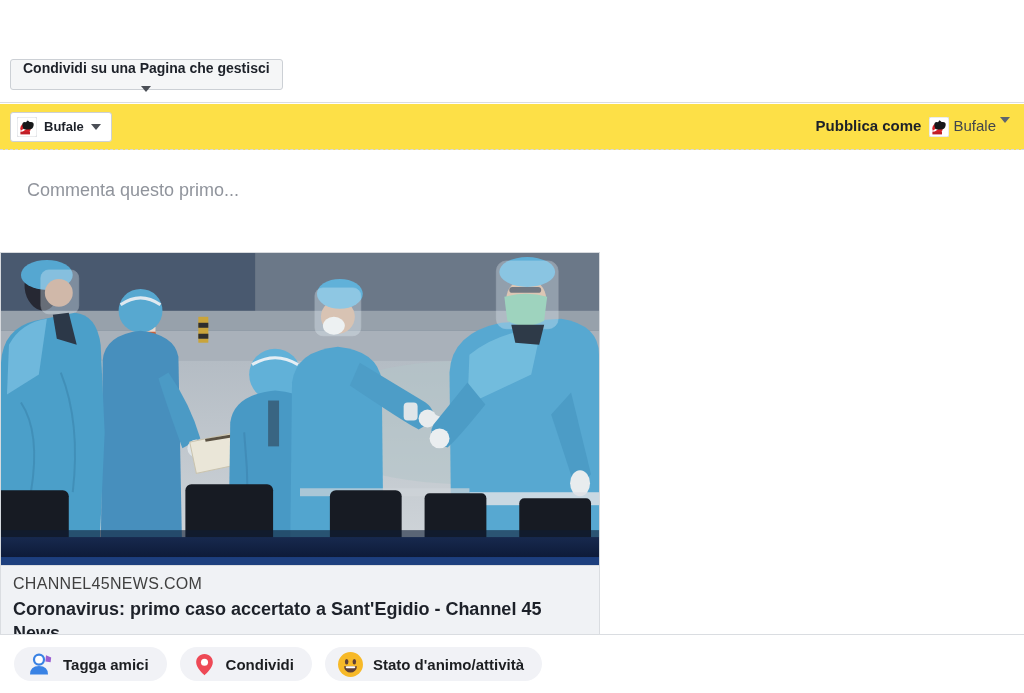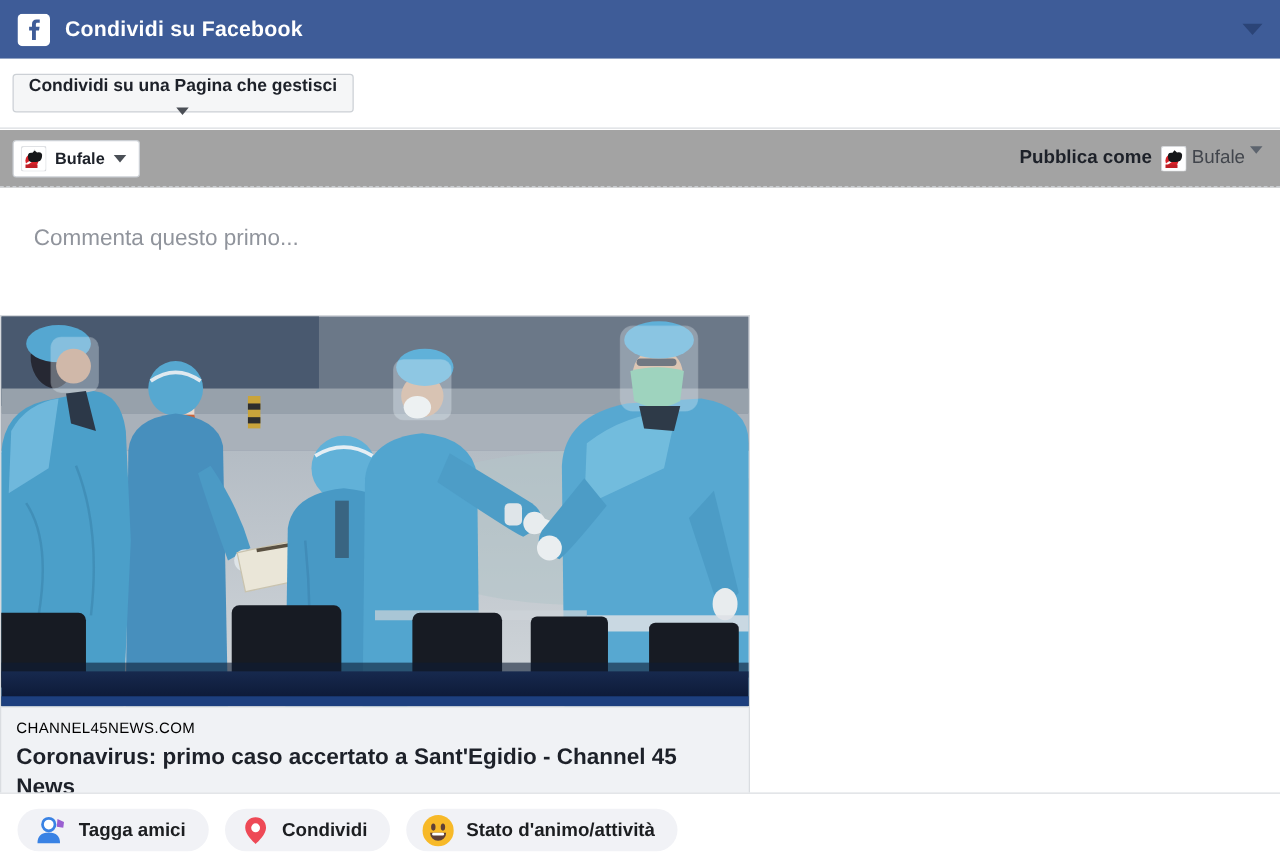--- a/index.html
+++ b/index.html
@@ -20,21 +20,21 @@
   .row2 { position:absolute; top:47px; left:0; right:0; height:56px; background:#fff;
     border-bottom:1px solid #dadde1; display:flex; align-items:center; padding-left:10px; }
   .select-btn { display:inline-flex; align-items:center; gap:10px; height:31px;
     padding:0 12px; background:#f5f6f7; border:1px solid #ccd0d5; border-radius:3px;
     font-size:14px; font-weight:bold; color:#1d2129; cursor:pointer;
     font-family:"Liberation Sans", sans-serif;flex-direction:column; }
   .caret { width:0; height:0; border-left:5px solid transparent;
     border-right:5px solid transparent; border-top:6px solid #4b4f56; }
 
   
-  .row3 { position:absolute; top:104px; left:0; right:0; height:46px; background:#a3a3a3;
+  .row3 { position:absolute; top:104px; left:0; right:0; height:46px; background:#fde047;
     border-bottom:1px dashed #d5d9de; display:flex; align-items:center;
     justify-content:space-between; padding:0 14px 0 10px; }
   .page-btn { display:inline-flex; align-items:center; gap:7px; height:30px;
     padding:0 10px 0 6px; background:#fff; border:1px solid #ccd0d5; border-radius:3px;
     font-size:13px; font-weight:bold; color:#1d2129; cursor:pointer;
     font-family:"Liberation Sans", sans-serif; }
   .avatar { width:20px; height:20px; flex:0 0 auto; }
   .publish-as { display:flex; align-items:flex-start; gap:4px; font-size:15px; color:#1d2129; }
   .publish-as .lbl { font-weight:bold; margin-right:4px; }
   .publish-as .pg { color:#41454c; }
@@ -44,47 +44,37 @@
   
   .composer { position:absolute; top:151px; left:0; right:0; height:101px;
     background:#fff; cursor:text; }
   .placeholder { position:absolute; left:27px; top:29px; font-size:18px; color:#90949c; }
 
   
   .card { position:absolute; top:252px; left:0; width:600px; cursor:pointer; }
   .card-img { display:block; width:600px; height:313px; border:1px solid #d7dade;
     border-bottom:none; }
   .card-meta { background:#f0f2f5; border:1px solid #dadde1; padding:9px 12px 12px; }
-  .card-domain { font-size:12px; color:#000000; letter-spacing:.3px; margin-bottom:4px; }
+  .card-domain { font-size:16px; color:#404040; letter-spacing:.3px; margin-bottom:4px; }
   .card-title { font-size:18px; line-height:24px; font-weight:bold; color:#1d2129; }
 
   
   .action-bar { position:absolute; bottom:0; left:0; right:0; height:59px; background:#fff;
     border-top:1px solid #dadde1; display:flex; align-items:center; gap:13px;
     padding-left:14px; z-index:5; }
   .pill { display:inline-flex; align-items:center; gap:9px; height:34px; padding:0 18px 0 12px;
     background:#f1f2f6; border:none; border-radius:21px; font-size:15px; font-weight:bold;
     color:#1c1e21; cursor:pointer; font-family:"Liberation Sans", sans-serif; }
   .pill svg { flex:0 0 auto; }
 </style>
 </head>
 <body>
 
 <div class="screen">
 
-  <div class="hdr">
-    <span class="fb-logo">
-      <svg width="26" height="26" viewBox="0 0 26 26">
-        <rect width="26" height="26" rx="4" fill="#ffffff"></rect>
-        <path fill="#3e5c98" d="M17.8 7.2h-2c-.7 0-1.1.5-1.1 1.2v2h3l-.5 2.9h-2.5V21h-3.1v-7.7H9.3v-2.9h2.3V8.1c0-2.3 1.4-3.6 3.6-3.6h2.6z"></path>
-      </svg>
-    </span>
-    <span class="hdr-title">Condividi su Facebook</span>
-    <span class="hdr-caret"></span>
-  </div>
 
   <div class="row2">
     <button class="select-btn">
       <span>Condividi su una Pagina che gestisci</span>
       <span class="caret"></span>
     </button>
   </div>
 
   <div class="row3">
     <button class="page-btn">

